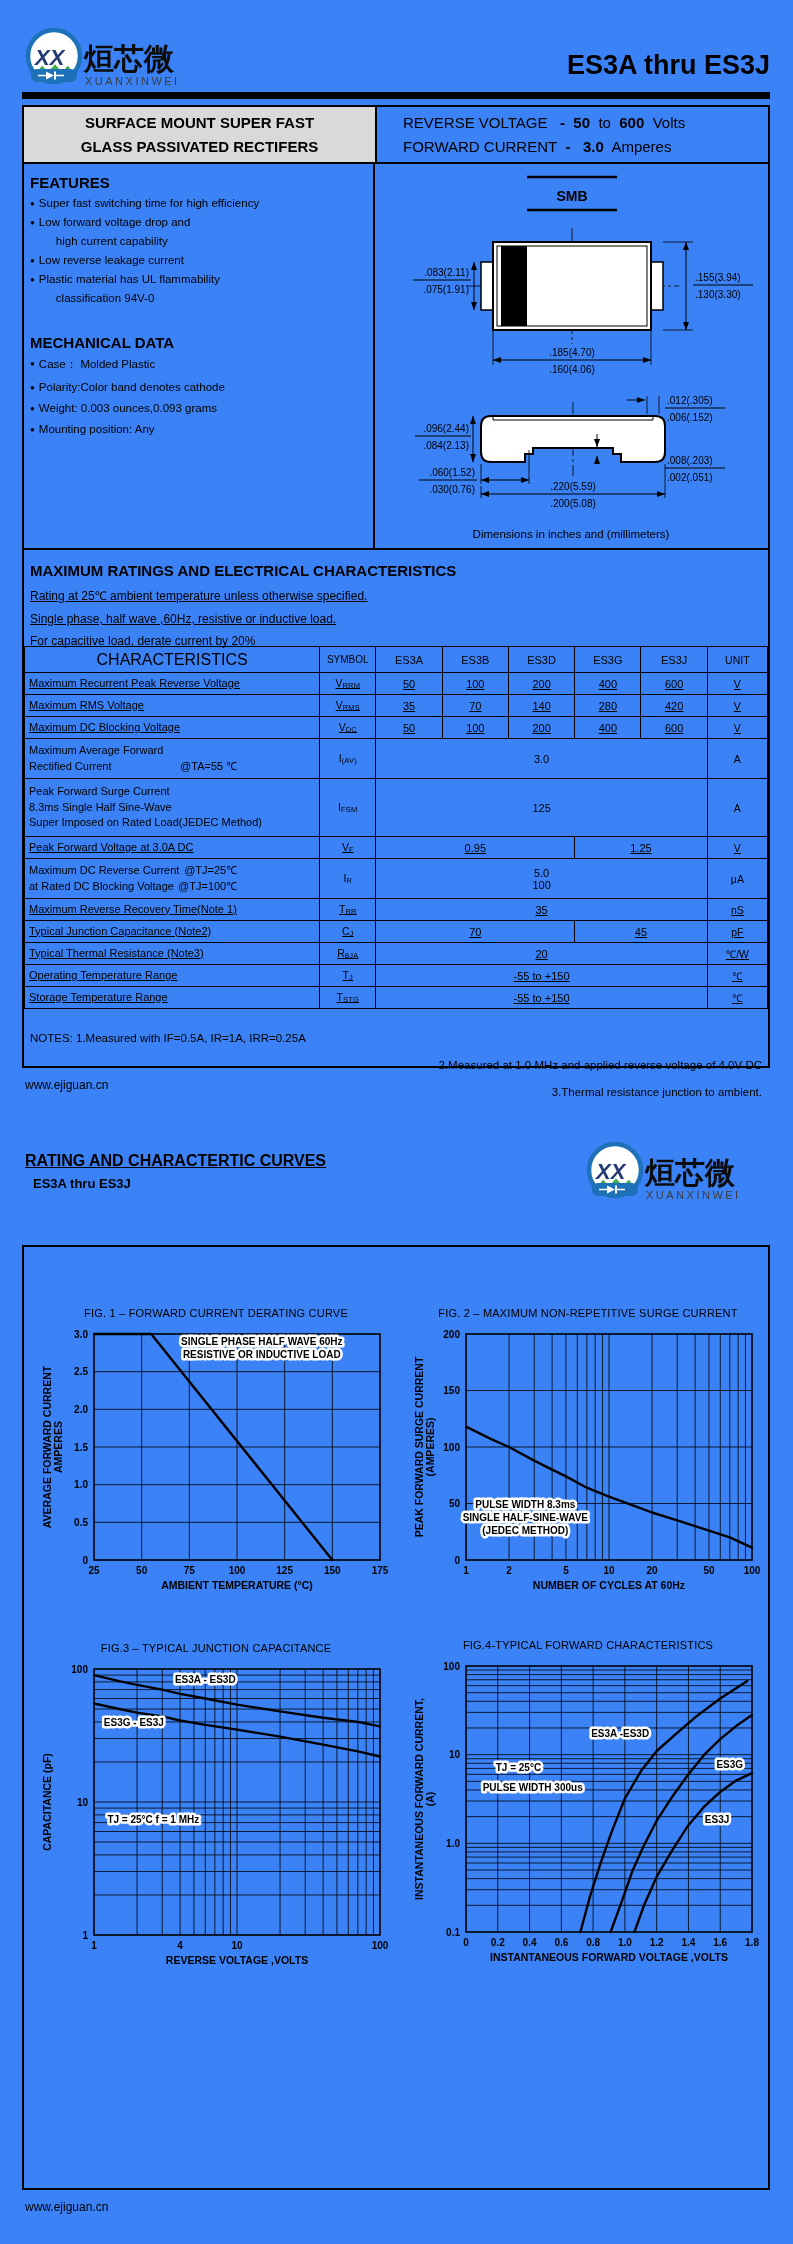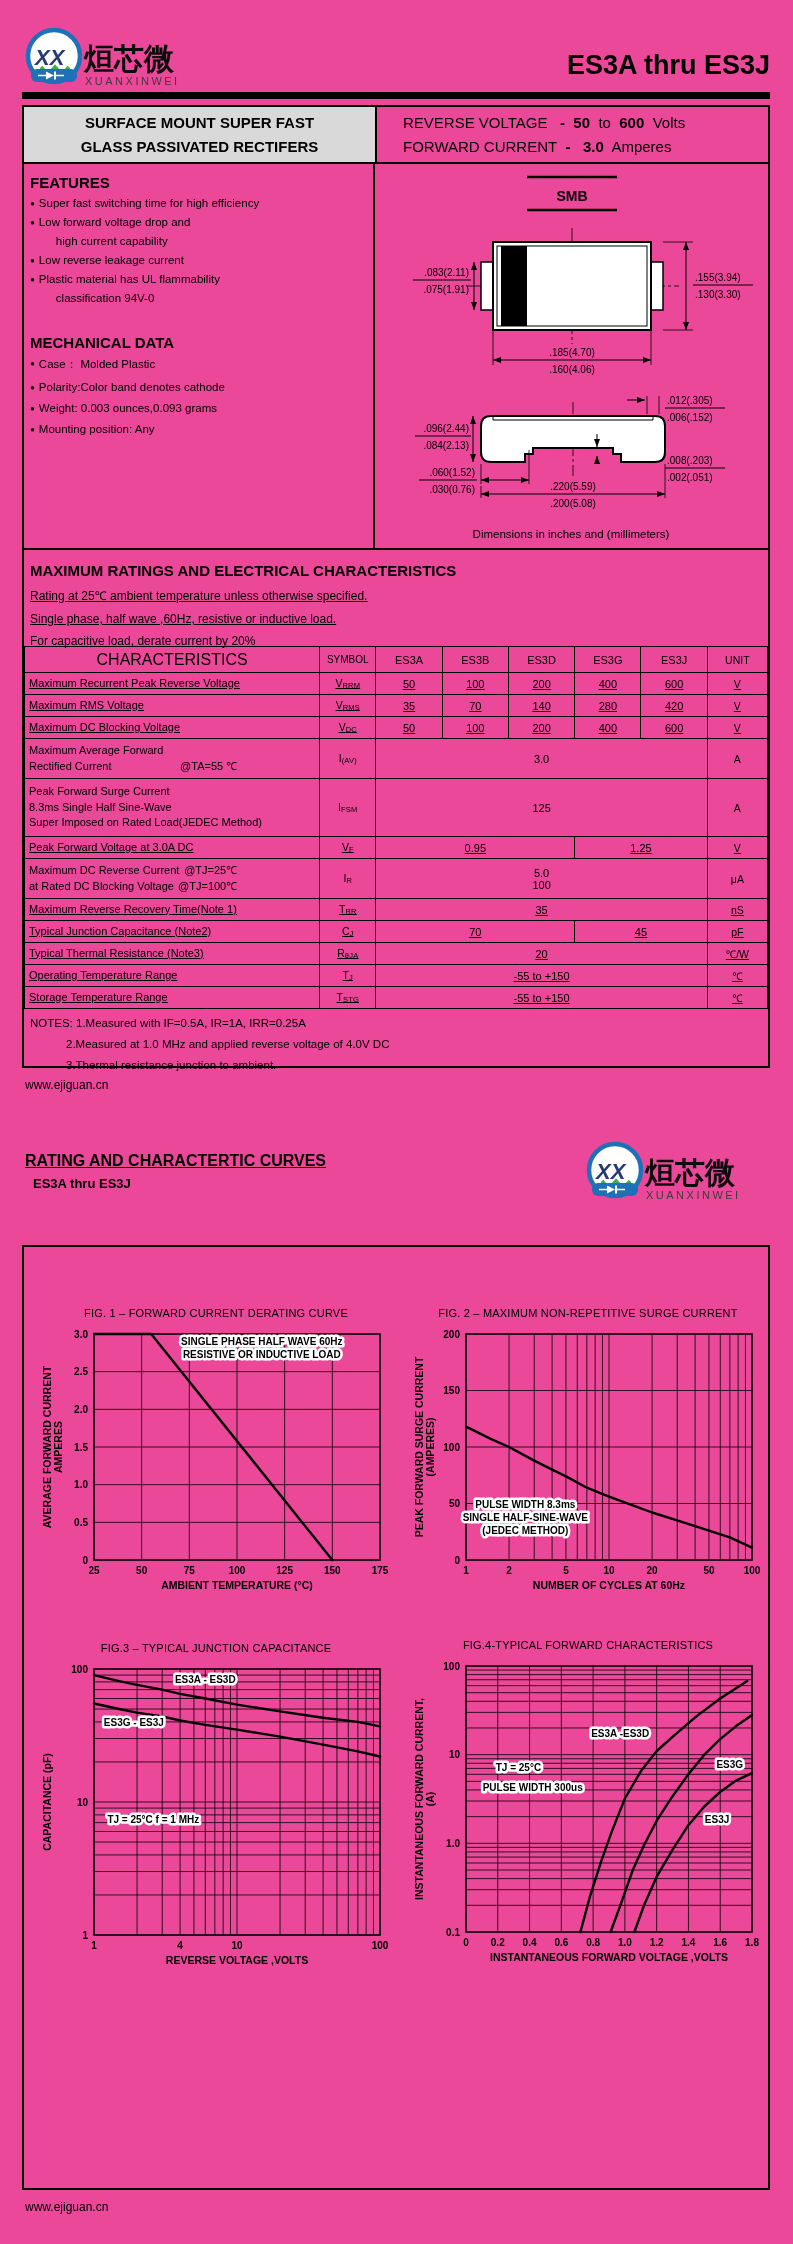--- a/index.html
+++ b/index.html
@@ -1,16 +1,16 @@
 <!DOCTYPE html>
 <html><head>
 <meta charset="utf-8">
 <style>
   html,body{margin:0;padding:0;background:#e8e8e8;}
-  .page{position:relative;width:793px;height:2244px;background:#ec4899;margin:0 auto;
+  .page{position:relative;width:793px;height:2244px;background:#3b82f6;margin:0 auto;
         font-family:"Liberation Sans",sans-serif;color:#000;overflow:hidden;}
   .abs{position:absolute;}
 
   
   .hdr-logo{left:24px;top:26px;}
   .part-title{right:23px;top:50px;font-size:27px;font-weight:bold;letter-spacing:0px;}
   .hdr-bar{left:22px;top:92px;width:748px;height:7px;background:#000;}
 
   
   .main-box{left:22px;top:105px;width:744px;height:959px;border:2px solid #000;}
@@ -51,22 +51,22 @@
   td.lbl{font-size:11px;text-align:left;}
   .lbl-line{line-height:1.45;}
   .lbl-line.split{display:flex;}
   .lbl-line.split span:last-child{margin-left:auto;margin-right:78px;}
   td.sym{text-align:center;font-size:10.5px;}
   td.sym sub{font-size:7.5px;vertical-align:-1px;letter-spacing:0.2px;}
   td.val{text-align:center;font-size:11px;}
   td.unit{text-align:center;font-size:10.5px;}
   tr.r-s{height:22px;text-decoration:underline;} tr.r-m{height:40px;} tr.r-l{height:58px;}
   .notes{padding:8px 6px;font-size:11.5px;}
-  .notes p{margin:0 0 9px 0;}
-  .notes p.ind{margin-left:36px;}
+  .notes p{margin:15px 0 9px 0;}
+  .notes p.ind{margin-left:36px;text-align:right;}
 
   .site{left:25px;font-size:12px;}
 
   
   .curves-head{left:25px;top:1152px;}
   .curves-head h2{font-size:16px;font-weight:bold;margin:0;text-decoration:underline;}
   .curves-head h3{font-size:13px;font-weight:bold;margin:6px 0 0 8px;}
   .curves-logo{left:585px;top:1140px;}
   .curves-box{left:22px;top:1245px;width:744px;height:941px;border:2px solid #000;}
   .chart{position:absolute;width:352px;text-align:center;}

